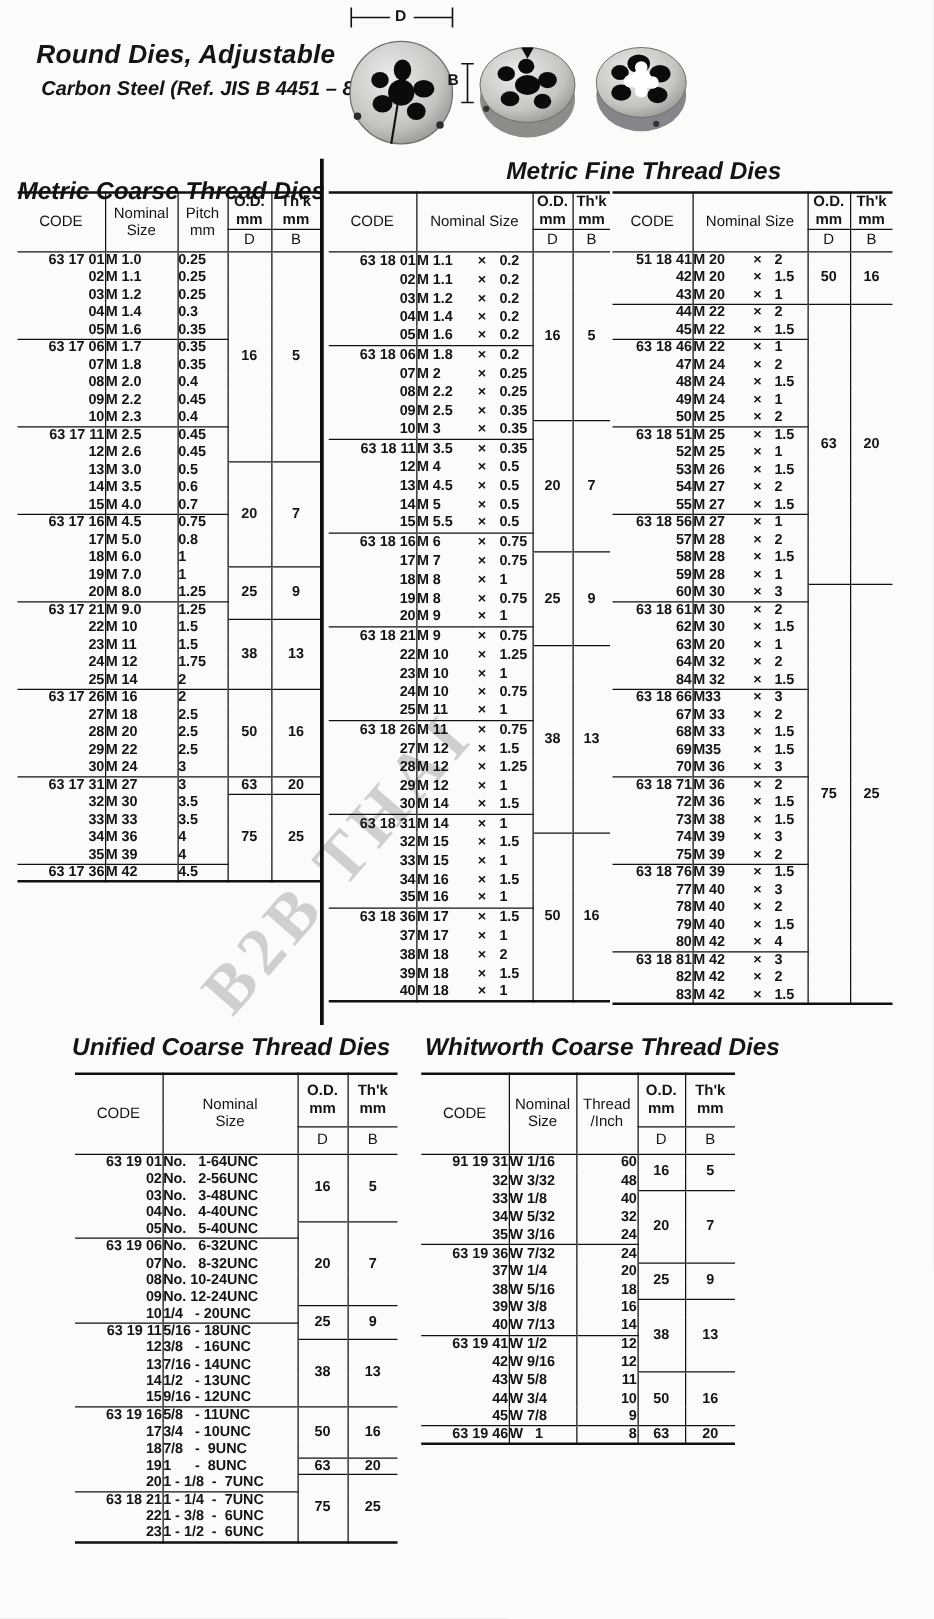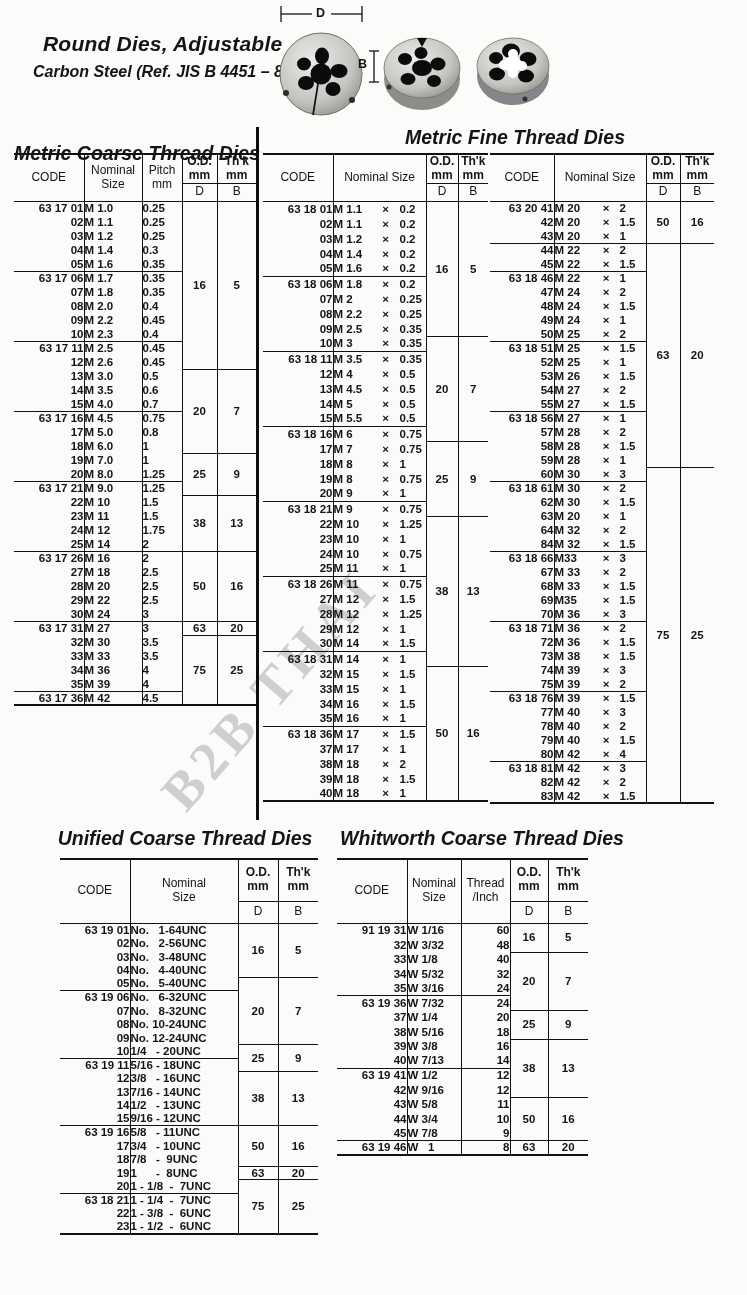--- a/index.html
+++ b/index.html
@@ -36,21 +36,21 @@
 .c-xsize .sz {min-width:38px; text-align:left;}
 .c-xsize .pv {min-width:26px; text-align:left;}
 .sep {border-top:1.5px solid #111;}
 .gap {padding-top:13px;}
 </style>
 </head>
 <body>
 
 <div id="page">
 
-  <div class="abs main-title" style="left:29px; top:32px;margin-left:14px;">Round Dies, Adjustable</div>
+  <div class="abs main-title" style="left:29px; top:32px;">Round Dies, Adjustable</div>
   <div class="abs sub-title" style="left:33px; top:63px;">Carbon Steel  (Ref. JIS B 4451 – 88)</div>
 
   <div class="abs" style="left:270px; top:2px; width:290px; height:122px;">
     <svg width="290" height="122" viewBox="0 0 290 122">
       <defs>
         <radialGradient id="dg1" cx="40%" cy="35%" r="75%">
           <stop offset="0%" stop-color="#ececea"></stop>
           <stop offset="65%" stop-color="#c4c4c1"></stop>
           <stop offset="100%" stop-color="#8d8d8a"></stop>
         </radialGradient>
@@ -797,21 +797,21 @@
             <th class="h-od">O.D.<br>mm</th>
             <th class="h-od">Th'k<br>mm</th>
           </tr>
           <tr>
             <th class="h-db">D</th>
             <th class="h-db">B</th>
           </tr>
         </thead>
         <tbody>
           <tr>
-            <td class="c-code first">63 20 41</td>
+            <td class="c-code first">51 18 41</td>
             <td class="c-xsize">
               <div class="in">
                 <span class="sz">M 20</span>
                 <span class="xm">×</span>
                 <span class="pv">2</span>
               </div>
             </td>
             <td rowspan="3" class="c-od sep">50</td>
             <td rowspan="3" class="c-od sep">16</td>
           </tr>

